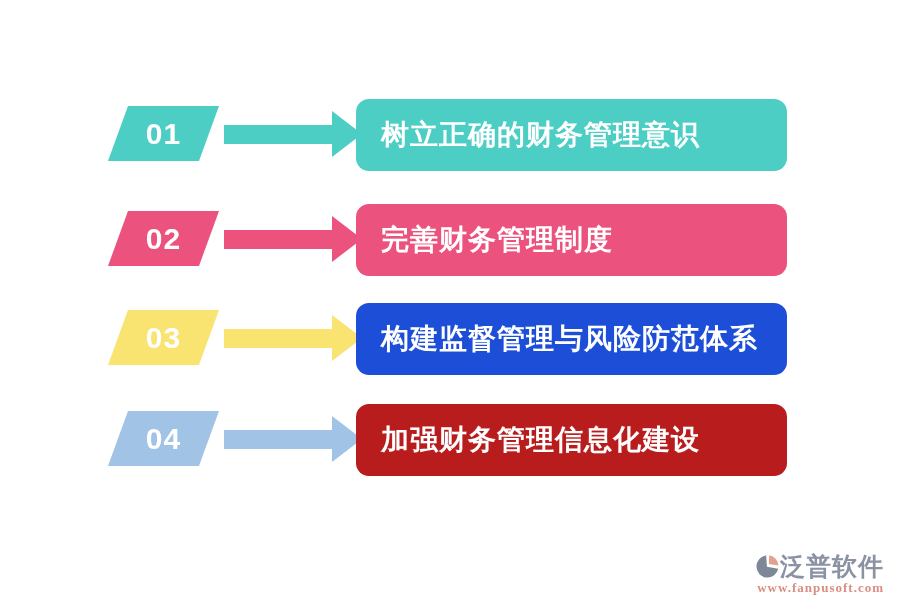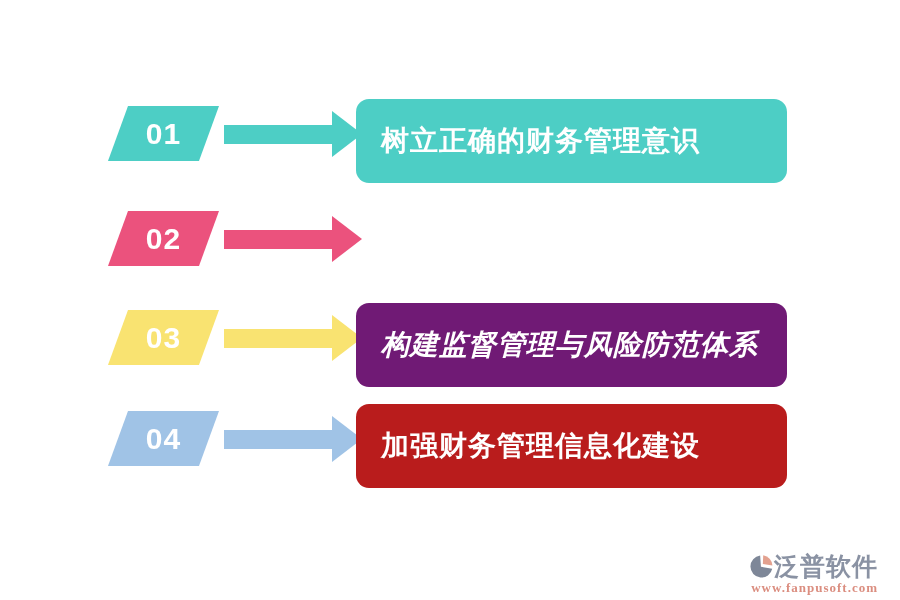--- a/index.html
+++ b/index.html
@@ -22,28 +22,28 @@
     transform:skewX(20deg);
     color:#ffffff; font-weight:bold; font-size:30px; letter-spacing:1px;
   }
   .arrow-tail { position:absolute; left:224px; top:26px; width:108px; height:19px; }
   .arrow-head {
     position:absolute; left:332px; top:12px; width:0; height:0;
     border-top:23px solid transparent; border-bottom:23px solid transparent;
     border-left:30px solid #000;
   }
   .label-box {
-    position:absolute; left:356px; top:0; width:431px; height:84px;
+    position:absolute; left:356px; top:0; width:431px; height:72px;
     border-radius:13px; box-sizing:border-box; padding-left:25px;
     display:flex; align-items:center;
     color:#ffffff; font-weight:bold; font-size:28px; letter-spacing:1px;
     white-space:nowrap;
   }
 
-  .watermark { position:absolute; right:22px; bottom:5px; text-align:right; }
+  .watermark { position:absolute; right:16px; bottom:5px; text-align:right; }
   .wm-top { display:flex; align-items:flex-end; justify-content:flex-end; gap:1px; }
   .wm-brand {
     font-family:"Liberation Serif", serif; font-weight:bold;
     font-size:25px; line-height:26px; letter-spacing:1px;
   }
   .wm-url {
     font-family:"Liberation Serif", serif; font-weight:bold;
     font-size:13px; line-height:14px; letter-spacing:1px; margin-top:1px;margin-left:8px;
   }
   .wm-logo { width:23px; height:27px; flex:0 0 auto; }
@@ -63,29 +63,32 @@
       <span>树立正确的财务管理意识</span>
     </div>
   </div>
 
   <div class="step-row r1">
     <div class="num-para" style="background-color: rgb(235, 82, 125);">
       <span class="num-text">02</span>
     </div>
     <div class="arrow-tail" style="background-color: rgb(235, 82, 125);"></div>
     <div class="arrow-head" style="border-left-color: rgb(235, 82, 125);"></div>
+    <div class="label-box" style="background-color: rgb(235, 82, 125);">
+      <span>完善财务管理制度</span>
+    </div>
   </div>
 
   <div class="step-row r2">
     <div class="num-para" style="background-color: rgb(249, 227, 113);">
       <span class="num-text">03</span>
     </div>
     <div class="arrow-tail" style="background-color: rgb(249, 227, 113);"></div>
     <div class="arrow-head" style="border-left-color: rgb(249, 227, 113);"></div>
-    <div class="label-box" style="background-color: #701a75; font-style: italic;">
+    <div class="label-box" style="background-color: #1d4ed8;">
       <span>构建监督管理与风险防范体系</span>
     </div>
   </div>
 
   <div class="step-row r3">
     <div class="num-para" style="background-color: rgb(160, 195, 230);">
       <span class="num-text">04</span>
     </div>
     <div class="arrow-tail" style="background-color: rgb(160, 195, 230);"></div>
     <div class="arrow-head" style="border-left-color: rgb(160, 195, 230);"></div>

